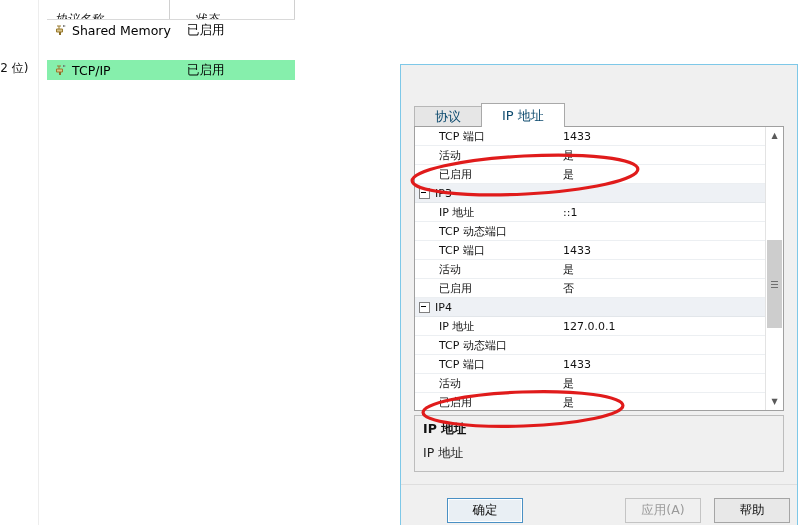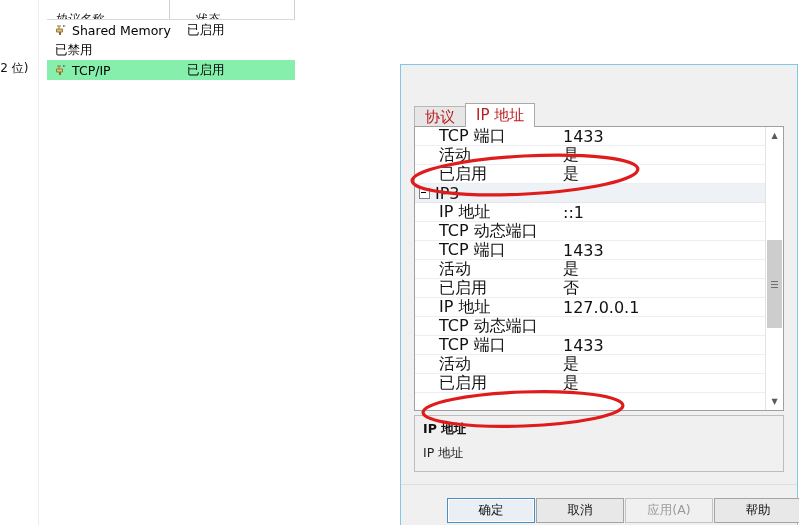--- a/index.html
+++ b/index.html
@@ -177,25 +177,25 @@
   #tab-strip {
     position: absolute;
     left: 13px;
     top: 8px;
     height: 24px;
     display: flex;
     align-items: flex-end;
   }
   .tab {
     height: 21px;
-    padding: 0 10px;
-    display: flex;
-    align-items: center;
-    font-size: 15px;
-    color: #b91c1c;
+    padding: 0 20px;
+    display: flex;
+    align-items: center;
+    font-size: 13px;
+    color: #0c4a6e;
     box-sizing: border-box;
     border: 1px solid #b7b7b7;
     border-bottom: none;
     background: #e6e6e6;
     margin-right: -1px;
   }
   .tab.active {
     background: #ffffff;
     height: 24px;
     border-color: #a9a9a9;
@@ -219,21 +219,21 @@
     position: absolute;
     left: 0; top: 0;
     width: 352px;
     height: 283px;
     overflow: hidden;
   }
   .grid-row {
     height: 19px;
     display: flex;
     align-items: center;
-    font-size: 16px;
+    font-size: 11px;
     color: #111;
     border-bottom: 1px solid #eceff2;
     box-sizing: border-box;
     background: #ffffff;
   }
   .grid-row.group {
     background: #eef1f5;
     border-bottom: 1px solid #e2e6ea;
   }
   .grid-row .expander {
@@ -345,21 +345,21 @@
     left: 0;
     top: 389px;
     width: 396px;
     height: 40px;
     border-top: 1px solid #dedede;
     background: #f0f0f0;
   }
   .dlg-btn {
     position: absolute;
     top: 13px;
-    width: 88px;
+    width: 76px;
     height: 25px;
     background: #e8e8e8;
     border: 1px solid #a5a5a5;
     box-sizing: border-box;
     display: flex;
     align-items: center;
     justify-content: center;
     font-size: 12.5px;
     color: #111;
   }
@@ -408,21 +408,20 @@
               <path d="M8 2 l3 1 -3 1 z" fill="#6a6a6a"></path>
               <rect x="4" y="9" width="2" height="3" fill="#8a6d28"></rect>
             </svg>
           </span>
           <span>Shared Memory</span>
         </div>
         <div class="pcell-state">已启用</div>
       </div>
 
       <div class="proto-row">
-        <div class="pcell-state">已禁用</div>
       </div>
 
       <div class="proto-row selected">
         <div class="pcell-name">
           <span class="proto-icon">
             <svg width="14" height="14" viewBox="0 0 14 14">
               <path d="M2 3 h4 M4 3 v3 M1.5 6 h6 v3 h-6 z" stroke="#9a7b2f" fill="#d8c48a" stroke-width="1"></path>
               <path d="M8 2 l3 1 -3 1 z" fill="#6a6a6a"></path>
               <rect x="4" y="9" width="2" height="3" fill="#8a6d28"></rect>
             </svg>
@@ -497,20 +496,27 @@
           <div class="label">活动</div>
           <div class="value">是</div>
         </div>
 
         <div class="grid-row">
           <div class="expander"></div>
           <div class="label">已启用</div>
           <div class="value">否</div>
         </div>
 
+        <div class="grid-row group">
+          <div class="expander">
+              <span class="expander-box"></span>
+            </div>
+          <div class="label">IP4</div>
+          <div class="value"></div>
+        </div>
 
         <div class="grid-row">
           <div class="expander"></div>
           <div class="label">IP 地址</div>
           <div class="value">127.0.0.1</div>
         </div>
 
         <div class="grid-row">
           <div class="expander"></div>
           <div class="label">TCP 动态端口</div>
@@ -546,21 +552,20 @@
       </div>
     </div>
 
     <div id="desc-pane">
       <div id="desc-title">IP 地址</div>
       <div id="desc-text">IP 地址</div>
     </div>
 
     <div id="button-row">
       <div class="dlg-btn default" id="btn-ok">确定</div>
-      <div class="dlg-btn" id="btn-cancel">取消</div>
       <div class="dlg-btn" id="btn-help">帮助</div>
       <div class="dlg-btn disabled" id="btn-apply">应用(A)</div>
     </div>
 
   </div>
 </div>
 
 <svg id="annotations" viewBox="0 0 799 525">
   <ellipse cx="525" cy="175" rx="113" ry="19" transform="rotate(-3 525 175)" fill="none" stroke="#e01b1b" stroke-width="3.2"></ellipse>
   <ellipse cx="523" cy="409" rx="100" ry="17" transform="rotate(-2 523 409)" fill="none" stroke="#e01b1b" stroke-width="3.2"></ellipse>

